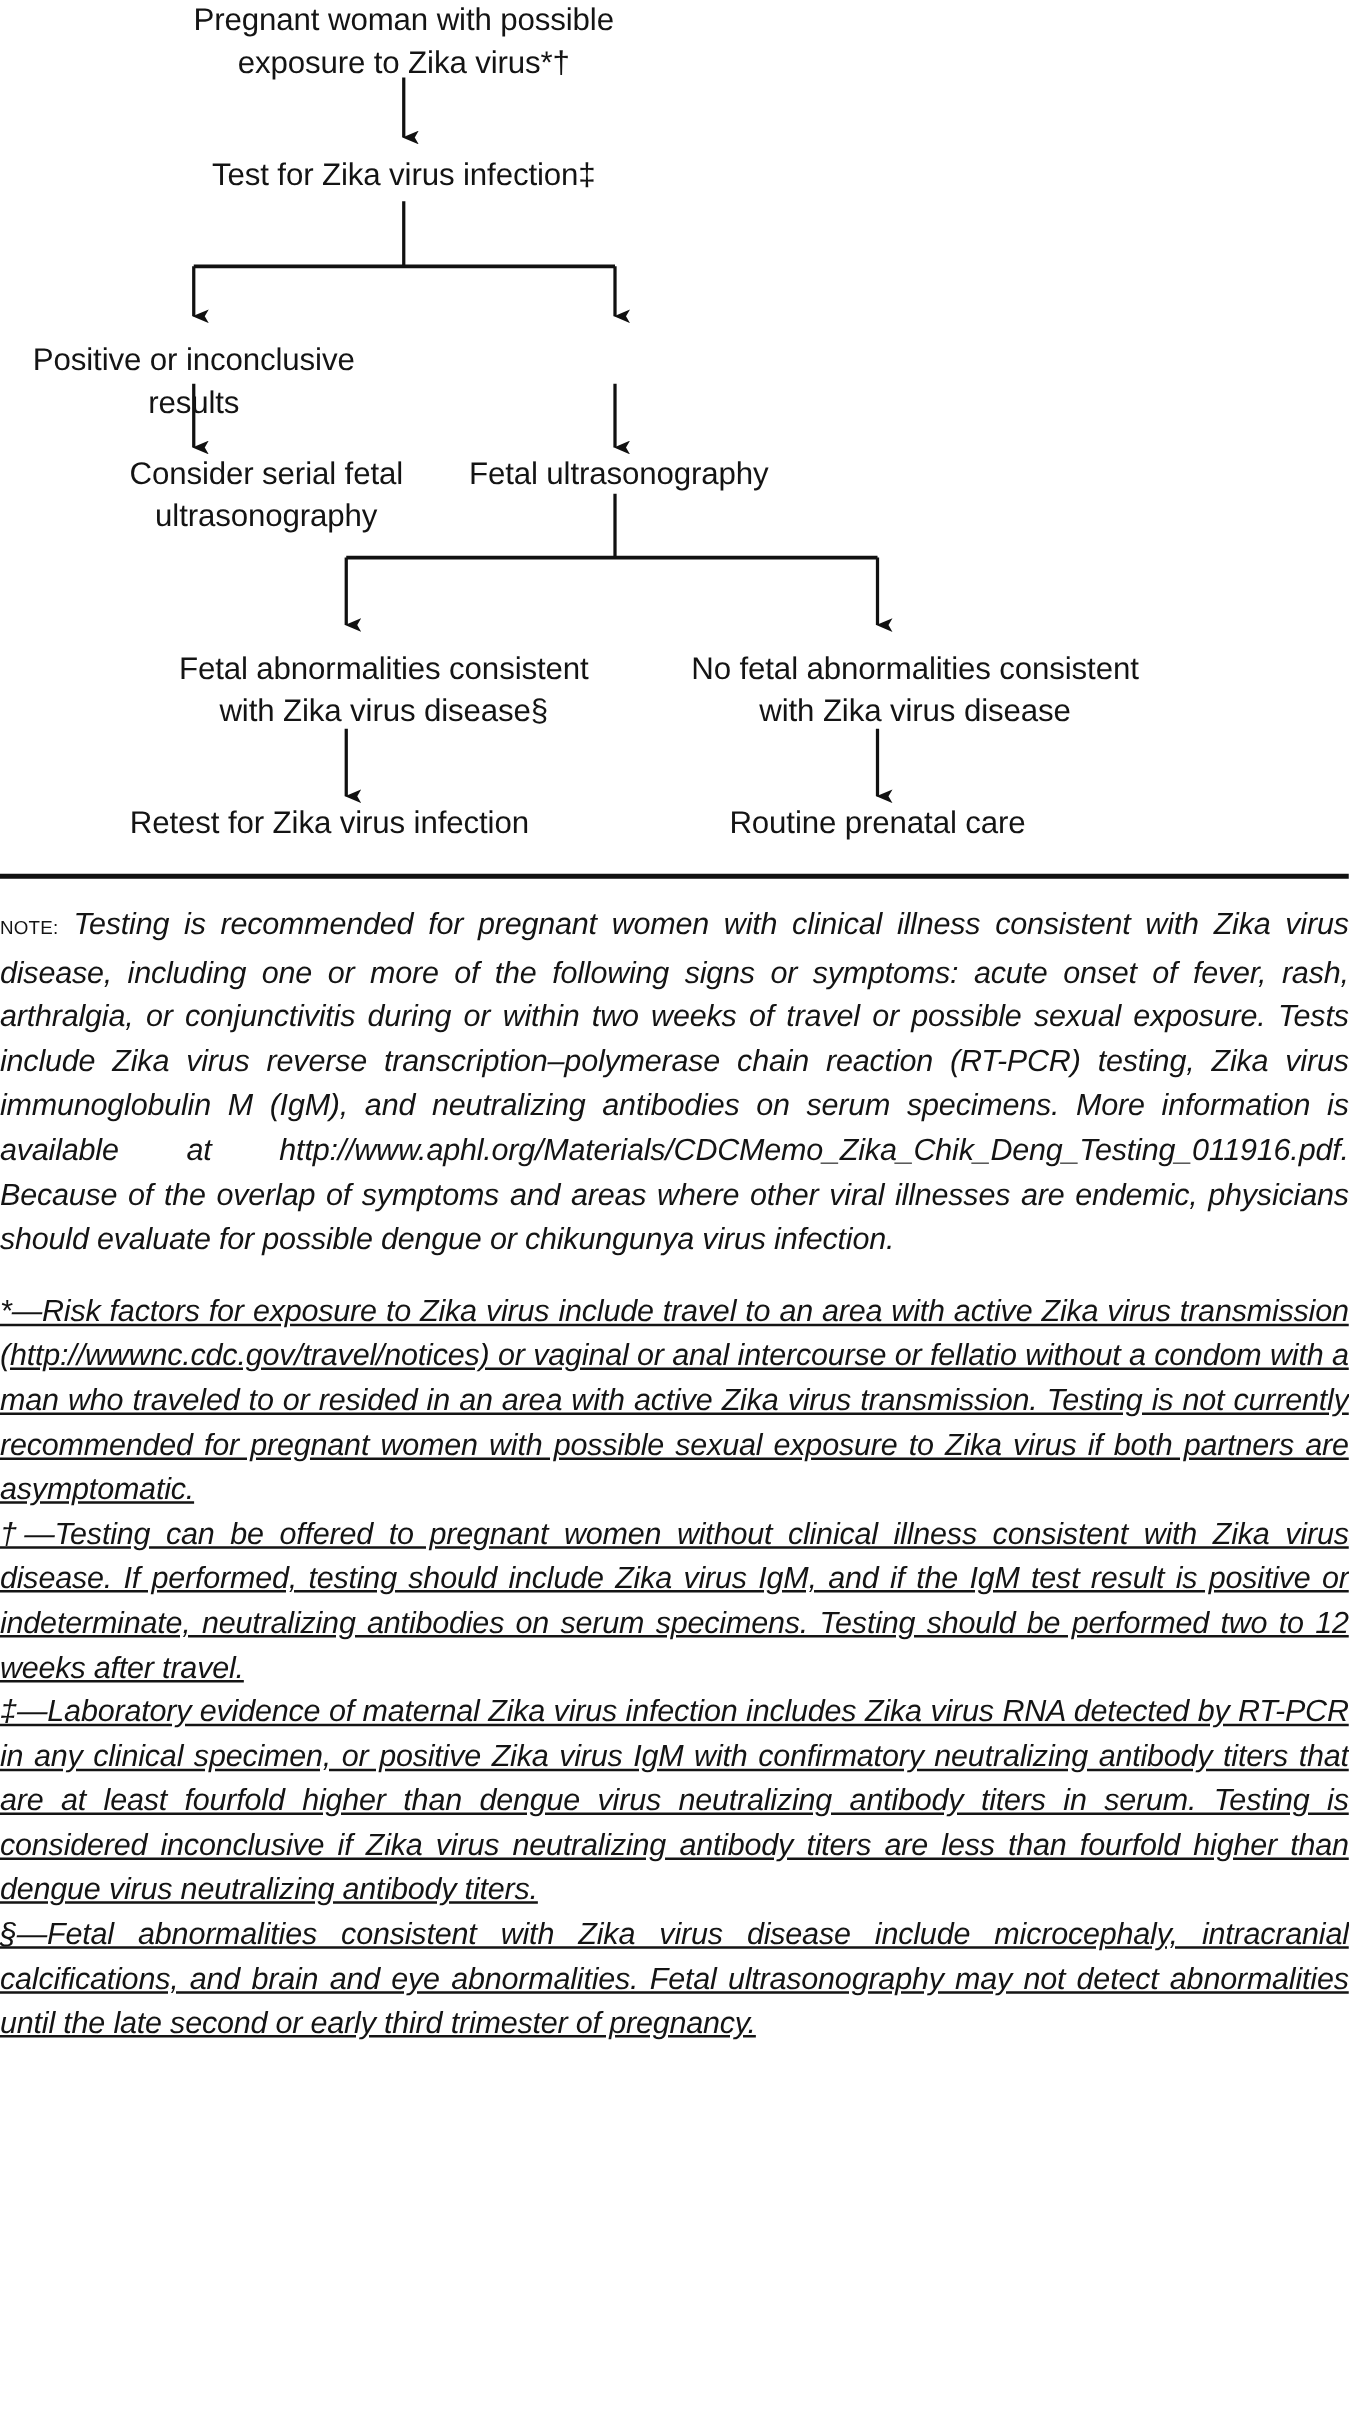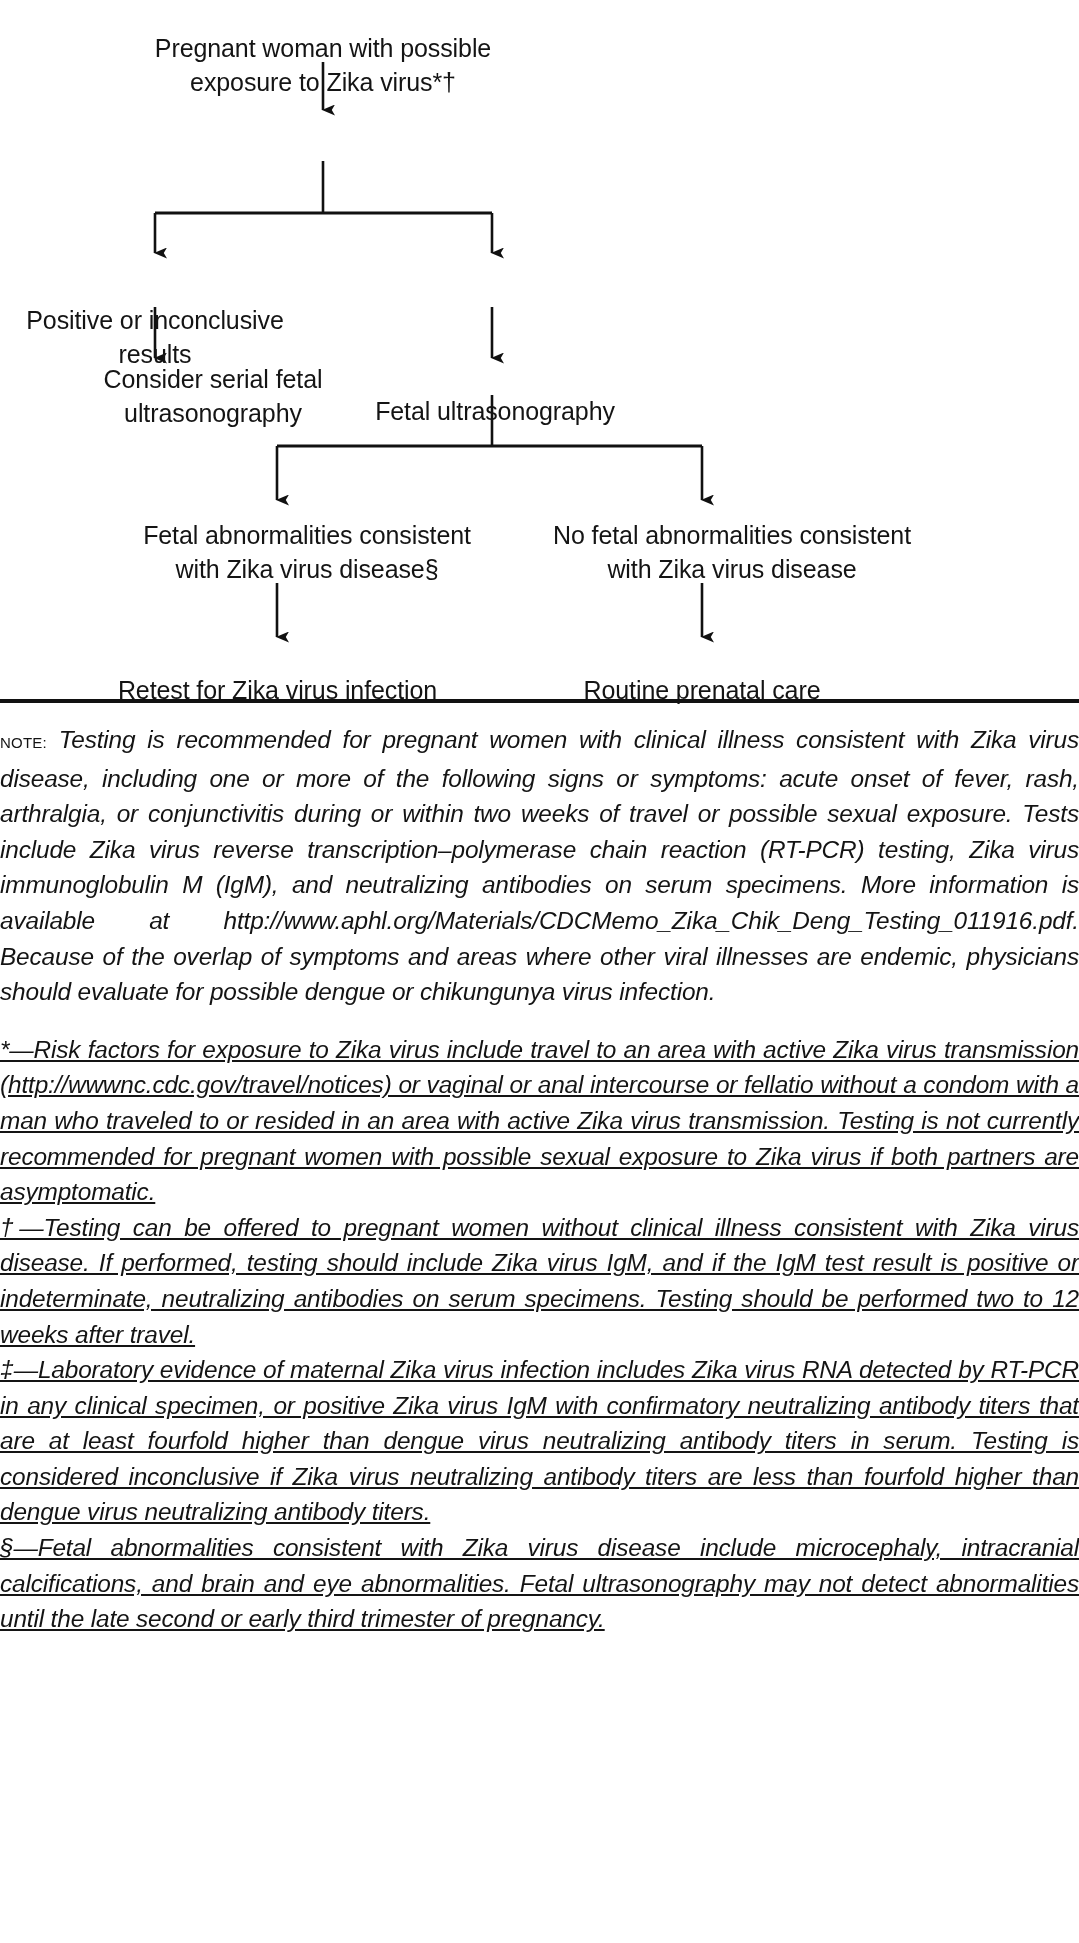--- a/index.html
+++ b/index.html
@@ -31,21 +31,21 @@
   }
   .node {
     position: absolute;
     font-size: 25px;
     line-height: 34px;
     font-weight: 400;
     color: #141414;
     letter-spacing: -0.1px;
     white-space: pre-line;
   }
-  .node.center { text-align: center; margin-top: 32px; }
+  .node.center { text-align: center; }
   .node.left { text-align: center; }
 
   
   #rule {
     position: absolute;
     left: 0;
     top: 699px;
     width: 1079px;
     height: 4px;
     background: #111111;
@@ -106,36 +106,37 @@
     <line x1="702" y1="446" x2="702" y2="500" stroke="#111111" stroke-width="2.6" marker-end="url(#arrow)"></line>
 
     <line x1="277" y1="583" x2="277" y2="637" stroke="#111111" stroke-width="2.6" marker-end="url(#arrow)"></line>
 
     <line x1="702" y1="583" x2="702" y2="637" stroke="#111111" stroke-width="2.6" marker-end="url(#arrow)"></line>
   </svg>
 
   <div class="node center" style="left:123px; top:-1px; width:400px;">Pregnant woman with possible
 exposure to Zika virus*†</div>
 
+  <div class="node center" style="left:123px; top:123px; width:400px;">Test for Zika virus infection‡</div>
 
   <div class="node center" style="left:0px; top:271px; width:310px;">Positive or inconclusive results</div>
 
 
   <div class="node left" style="left:48px; top:362px; width:330px;">Consider serial fetal
 ultrasonography</div>
 
   <div class="node center" style="left:360px; top:362px; width:270px;">Fetal ultrasonography</div>
 
   <div class="node left" style="left:532px; top:518px; width:400px;">No fetal abnormalities consistent
 with Zika virus disease</div>
 
   <div class="node left" style="left:127px; top:518px; width:360px;">Fetal abnormalities consistent
 with Zika virus disease§</div>
 
-  <div class="node center" style="left:95px; top:641px; width:365px;">Retest for Zika virus infection</div>
+  <div class="node center" style="left:81px; top:641px; width:365px;">Retest for Zika virus infection</div>
 
   <div class="node center" style="left:567px; top:641px; width:270px;">Routine prenatal care</div>
 </div>
 
 <div id="rule"></div>
 
 <div id="notes">
 
   <p class="para"><span class="note-label">NOTE:</span> <span>Testing is recommended for pregnant women with clinical illness consistent with Zika virus disease, including one or more of the following signs or symptoms: acute onset of fever, rash, arthralgia, or conjunctivitis during or within two weeks of travel or possible sexual exposure. Tests include Zika virus reverse transcription–polymerase chain reaction (RT-PCR) testing, Zika virus immunoglobulin M (IgM), and neutralizing antibodies on serum specimens. More information is available at http://www.aphl.org/Materials/CDCMemo_Zika_Chik_Deng_Testing_011916.pdf. Because of the overlap of symptoms and areas where other viral illnesses are endemic, physicians should evaluate for possible dengue or chikungunya virus infection.</span></p>
 

